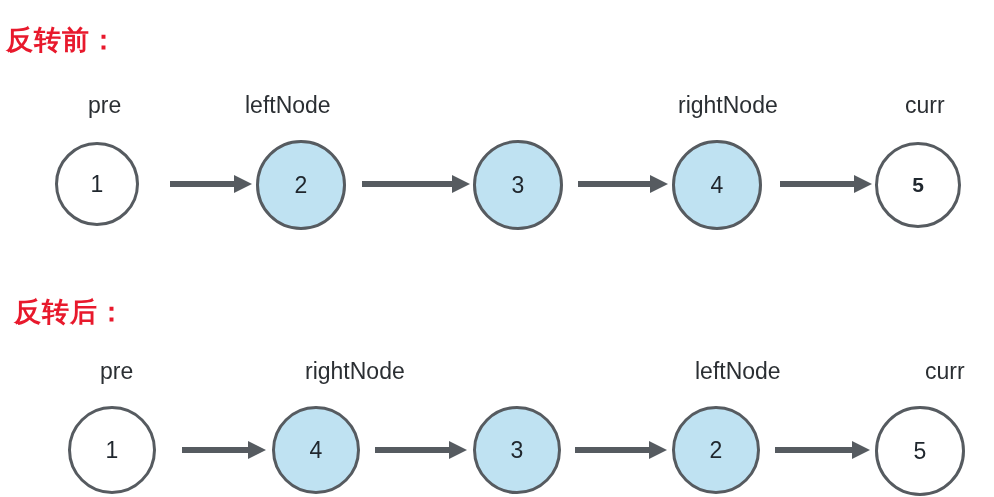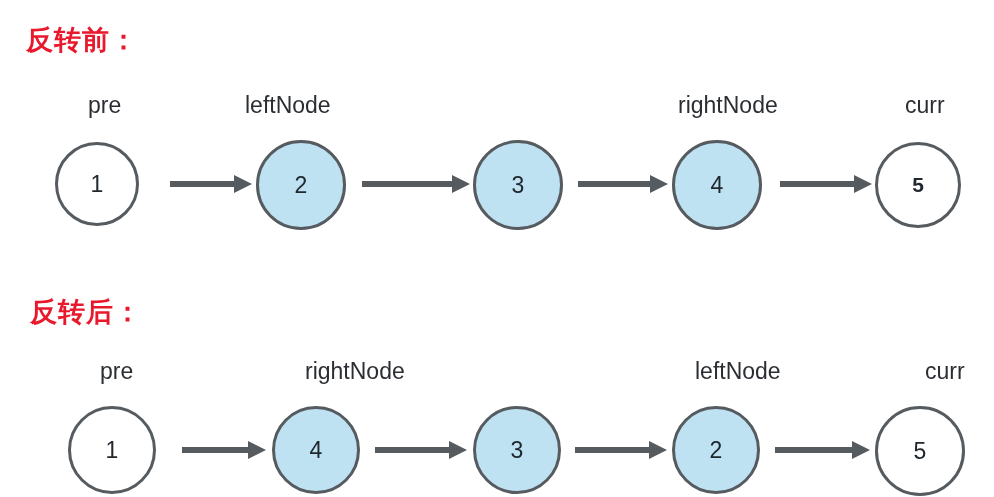--- a/index.html
+++ b/index.html
@@ -18,22 +18,22 @@
 
   .section-title {
     position: absolute;
     color: #E8192C;
     font-weight: bold;
     font-size: 27px;
     letter-spacing: 1px;
     white-space: nowrap;
     font-family: "DejaVu Sans", sans-serif;
   }
-  #title-before { left: 26px; top: 22px; }
-  #title-after  { left: 30px; top: 294px; }
+  #title-before { left: 6px; top: 22px; }
+  #title-after  { left: 14px; top: 294px; }
 
   .node {
     position: absolute;
     box-sizing: border-box;
     border-radius: 50%;
     border: 3px solid #565b60;
     display: flex;
     align-items: center;
     justify-content: center;
     font-size: 23px;

